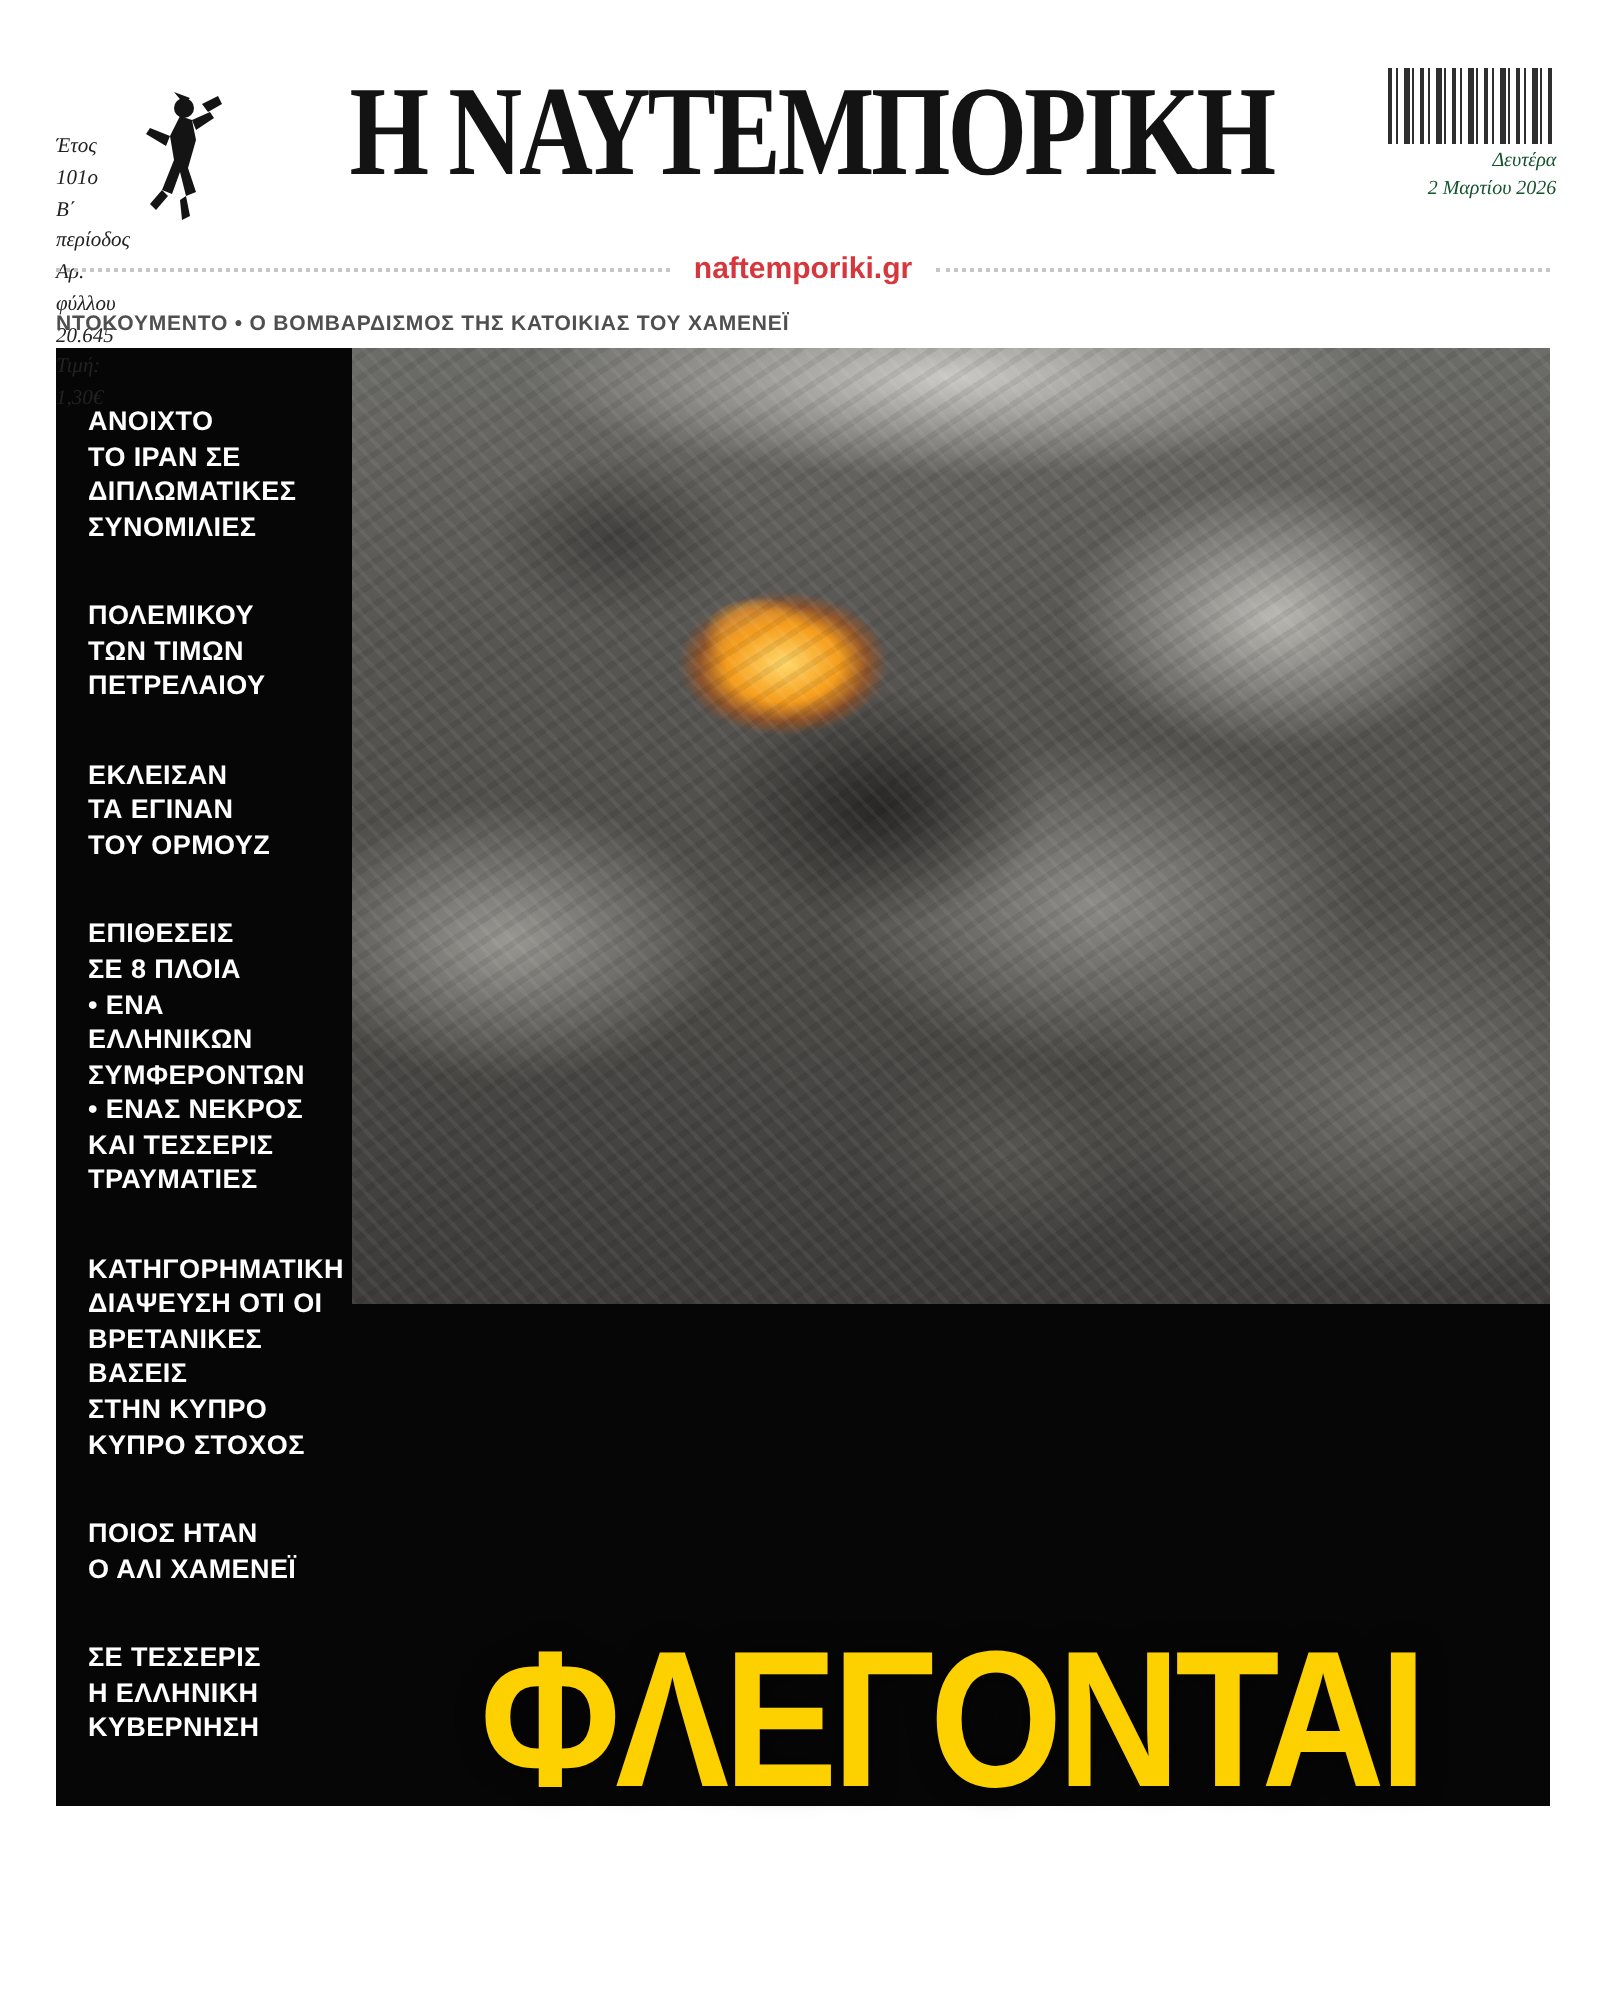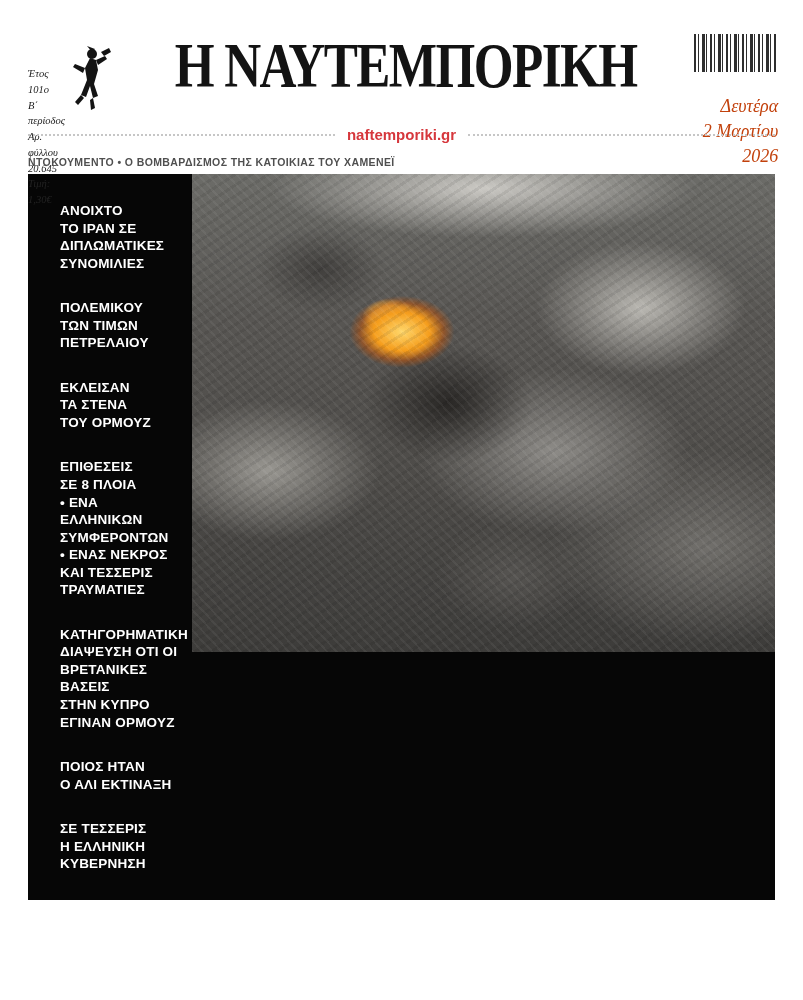--- a/index.html
+++ b/index.html
@@ -15,33 +15,33 @@
   .brand-title { flex:1; text-align:center; font-family:"Liberation Serif", serif;
                  font-weight:700; font-size:64px; line-height:1.05; letter-spacing:-2px;
                  transform:scaleX(.8); transform-origin:50% 50%; white-space:nowrap;
                  color:#131313; padding-top:6px; }
   .masthead-right { width:112px; text-align:right; padding-top:8px; }
   .barcode { width:84px; height:38px; margin-left:auto;
              background:repeating-linear-gradient(90deg,#2e2e2e 0 2px,#fff 2px 4px,
                #2e2e2e 4px 5px,#fff 5px 8px,#2e2e2e 8px 11px,#fff 11px 12px,
                #2e2e2e 12px 13px,#fff 13px 16px); }
   .date-block { font-family:"Liberation Serif", serif; font-style:italic;
-                font-size:18px; color:#c2410c; margin-top:22px; line-height:1.4; }
+                font-size:10px; color:#14532d; margin-top:2px; line-height:1.4; }
 
   
   .site-rule { display:flex; align-items:center; gap:12px; margin-top:2px; }
   .dotted { flex:1; border-top:2px dotted #c6c6c6; height:0; }
   .site-name { color:#d6373c; font-weight:700; font-size:15px; }
 
   
   .kicker-line { margin:13px 0 6px 0; font-size:10.5px; font-weight:700;
                  color:#4f4f4f; letter-spacing:.4px; }
 
   
-  .main-block { background:#060606;padding-left:16px; }
+  .main-block { background:#060606; }
   .hero-top { display:flex; }
   .sidebar { width:148px; flex:none; padding:28px 8px 0 16px; }
   .sb-item { color:#fff; font-weight:700; font-size:13.5px; line-height:1.3;
              white-space:pre-line; margin-bottom:27px; letter-spacing:.2px; }
   .photo { flex:1; height:478px; position:relative; overflow:hidden;
     background-color:#4a4a48;
     background-image:
       radial-gradient(ellipse 70px 48px at 36% 33%, #ffd76a 0%, #f59d1c 40%, rgba(190,85,12,.55) 60%, transparent 75%),
       radial-gradient(ellipse 36px 24px at 34% 30%, #fff4b2 0%, rgba(255,214,92,.85) 50%, transparent 78%),
       radial-gradient(ellipse 120px 85px at 44% 48%, rgba(38,36,34,.92), transparent 70%),
@@ -108,37 +108,41 @@
     <div class="hero-top">
       <div class="sidebar">
         <div class="sb-item">ΑΝΟΙΧΤΟ
 ΤΟ ΙΡΑΝ ΣΕ
 ΔΙΠΛΩΜΑΤΙΚΕΣ
 ΣΥΝΟΜΙΛΙΕΣ</div>
         <div class="sb-item">ΠΟΛΕΜΙΚΟΥ
 ΤΩΝ ΤΙΜΩΝ
 ΠΕΤΡΕΛΑΙΟΥ</div>
         <div class="sb-item">ΕΚΛΕΙΣΑΝ
-ΤΑ ΣΤΕΝΑ
+ΤΑ ΕΓΙΝΑΝ
 ΤΟΥ ΟΡΜΟΥΖ</div>
         <div class="sb-item">ΕΠΙΘΕΣΕΙΣ
 ΣΕ 8 ΠΛΟΙΑ
 • ΕΝΑ ΕΛΛΗΝΙΚΩΝ
 ΣΥΜΦΕΡΟΝΤΩΝ
 • ΕΝΑΣ ΝΕΚΡΟΣ
 ΚΑΙ ΤΕΣΣΕΡΙΣ
 ΤΡΑΥΜΑΤΙΕΣ</div>
         <div class="sb-item">ΚΑΤΗΓΟΡΗΜΑΤΙΚΗ
 ΔΙΑΨΕΥΣΗ ΟΤΙ ΟΙ
 ΒΡΕΤΑΝΙΚΕΣ ΒΑΣΕΙΣ
 ΣΤΗΝ ΚΥΠΡΟ
-ΕΓΙΝΑΝ ΟΡΜΟΥΖ</div>
+ΚΥΠΡΟ ΣΤΟΧΟΣ</div>
         <div class="sb-item">ΠΟΙΟΣ ΗΤΑΝ
-Ο ΑΛΙ ΕΚΤΙΝΑΞΗ</div>
+Ο ΑΛΙ ΧΑΜΕΝΕΪ</div>
         <div class="sb-item">ΣΕ ΤΕΣΣΕΡΙΣ
 Η ΕΛΛΗΝΙΚΗ
 ΚΥΒΕΡΝΗΣΗ</div>
       </div>
       <div class="photo"></div>
     </div>
+    <div class="headline-zone">
+      <div class="headline">ΦΛΕΓΟΝΤΑΙ</div>
+
+    </div>
   </div>
 
 </div>
 
 </body></html>

